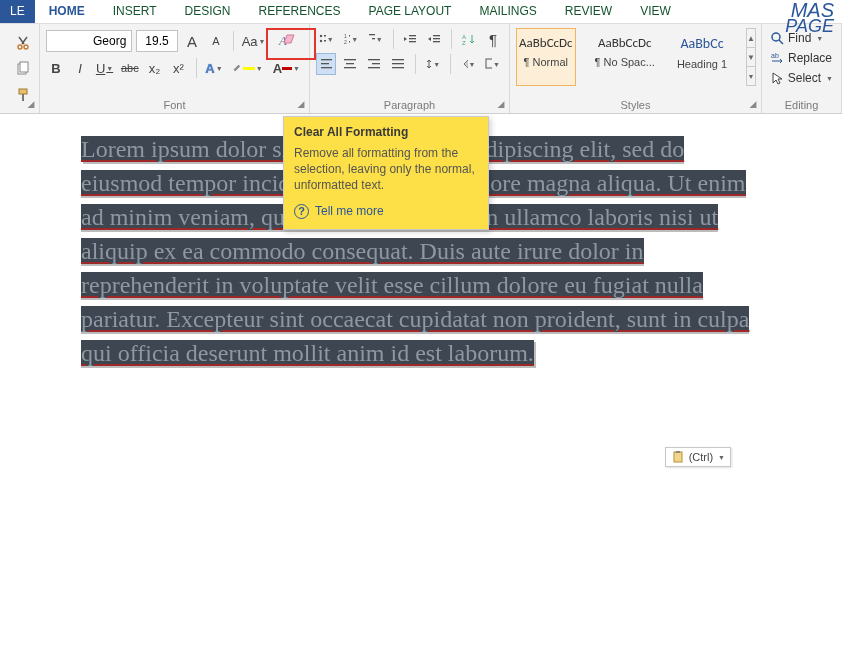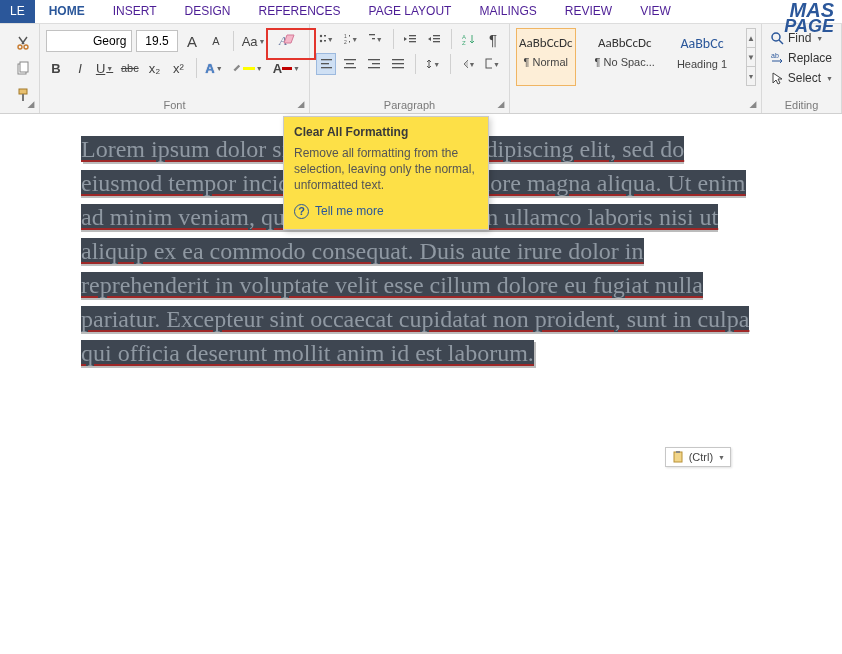--- a/index.html
+++ b/index.html
@@ -23,34 +23,34 @@
     border-bottom: 1px solid #ddd;
   }
   .tab-file {
     background: #2b579a;
     color: #fff;
     padding: 4px 10px;
     font-size: 12px;
   }
   .tab {
     padding: 4px 14px;
-    color: #4c1d95;
+    color: #14532d;
     cursor: pointer;
     font-size: 12px;
   }
   .tab.active {
     color: #2b579a;
     font-weight: 600;
   }
 
   .logo {
     position: absolute;
     top: 2px;
     right: 8px;
-    font-weight: 700;
+    font-weight: 400;
     font-style: italic;
     color: #2b579a;
     font-size: 20px;
     line-height: 0.85;
     text-align: right;
   }
   .logo small { display:block; font-size:18px; color:#2b579a; }
 
   
   .ribbon {
@@ -444,20 +444,21 @@
       <div class="style-card style-h1">
         <div class="style-preview">AaBbCc</div>
         <div class="style-name">Heading 1</div>
       </div>
       <div class="gallery-more">
         <div>▲</div>
         <div>▼</div>
         <div>▾</div>
       </div>
     </div>
+    <div class="group-label">Styles</div>
     <div class="group-corner">◢</div>
   </div>
 
   <div class="group editing-group">
     <div>
       <div class="edit-item">
         <svg width="14" height="14">
             <circle cx="6" cy="6" r="4" fill="none" stroke="#2b579a" stroke-width="1.5"></circle>
             <path d="M9 9 L13 13" stroke="#2b579a" stroke-width="1.5"></path>
           </svg>

